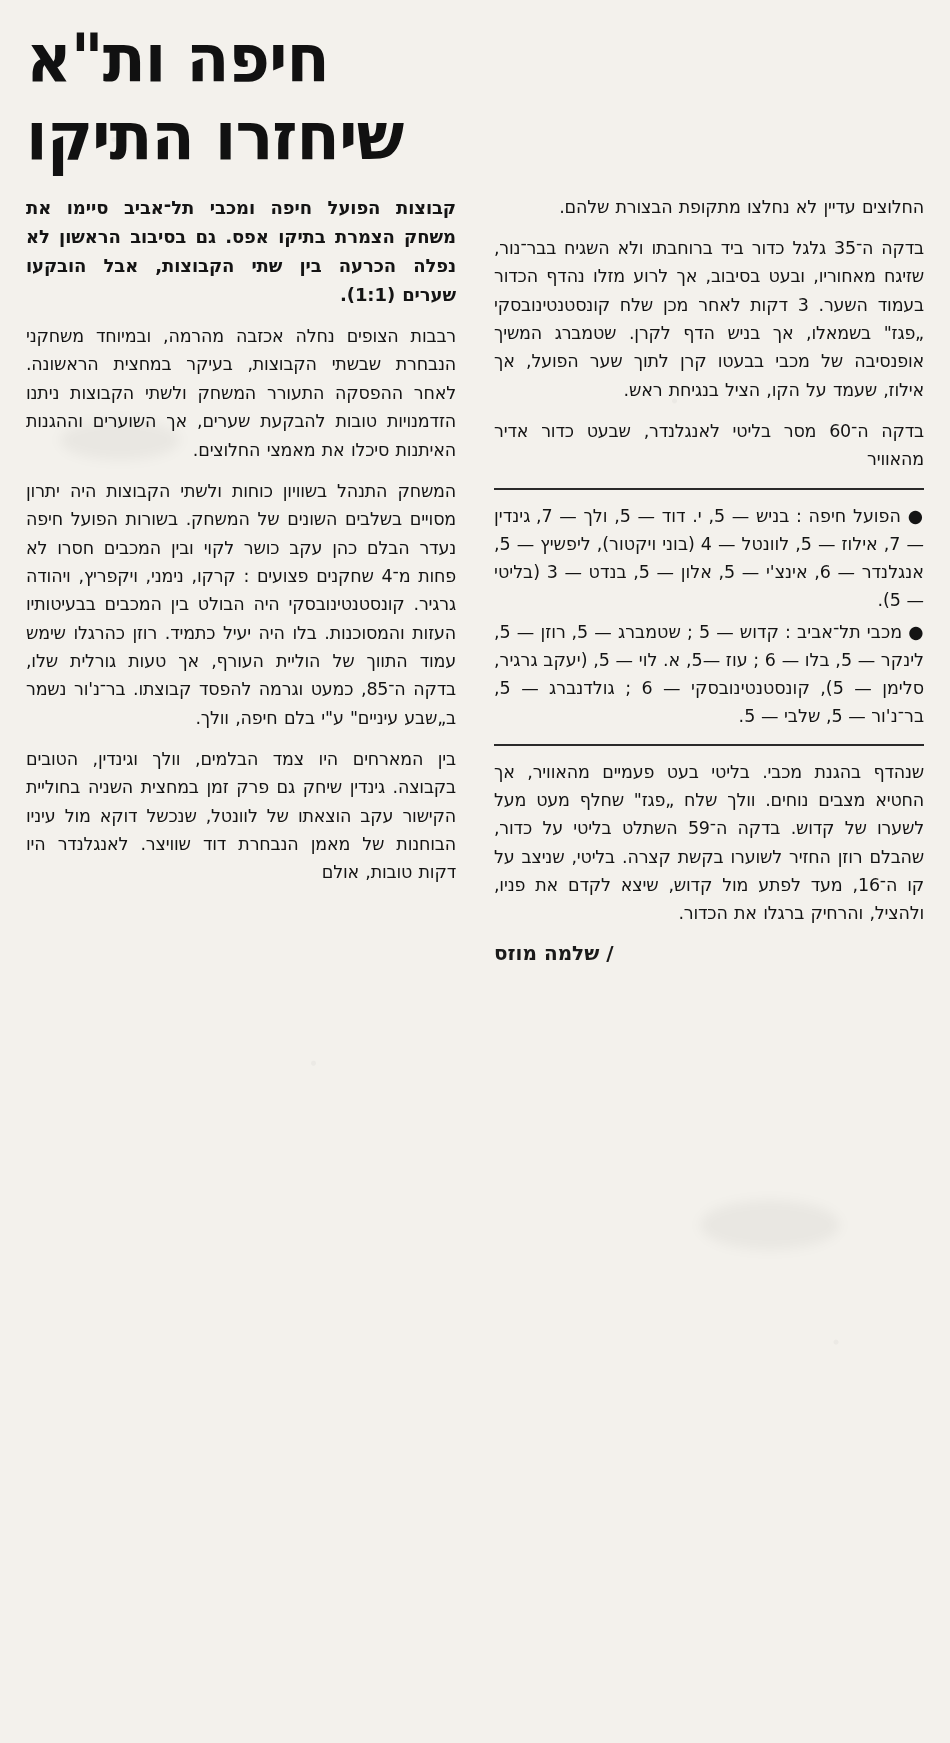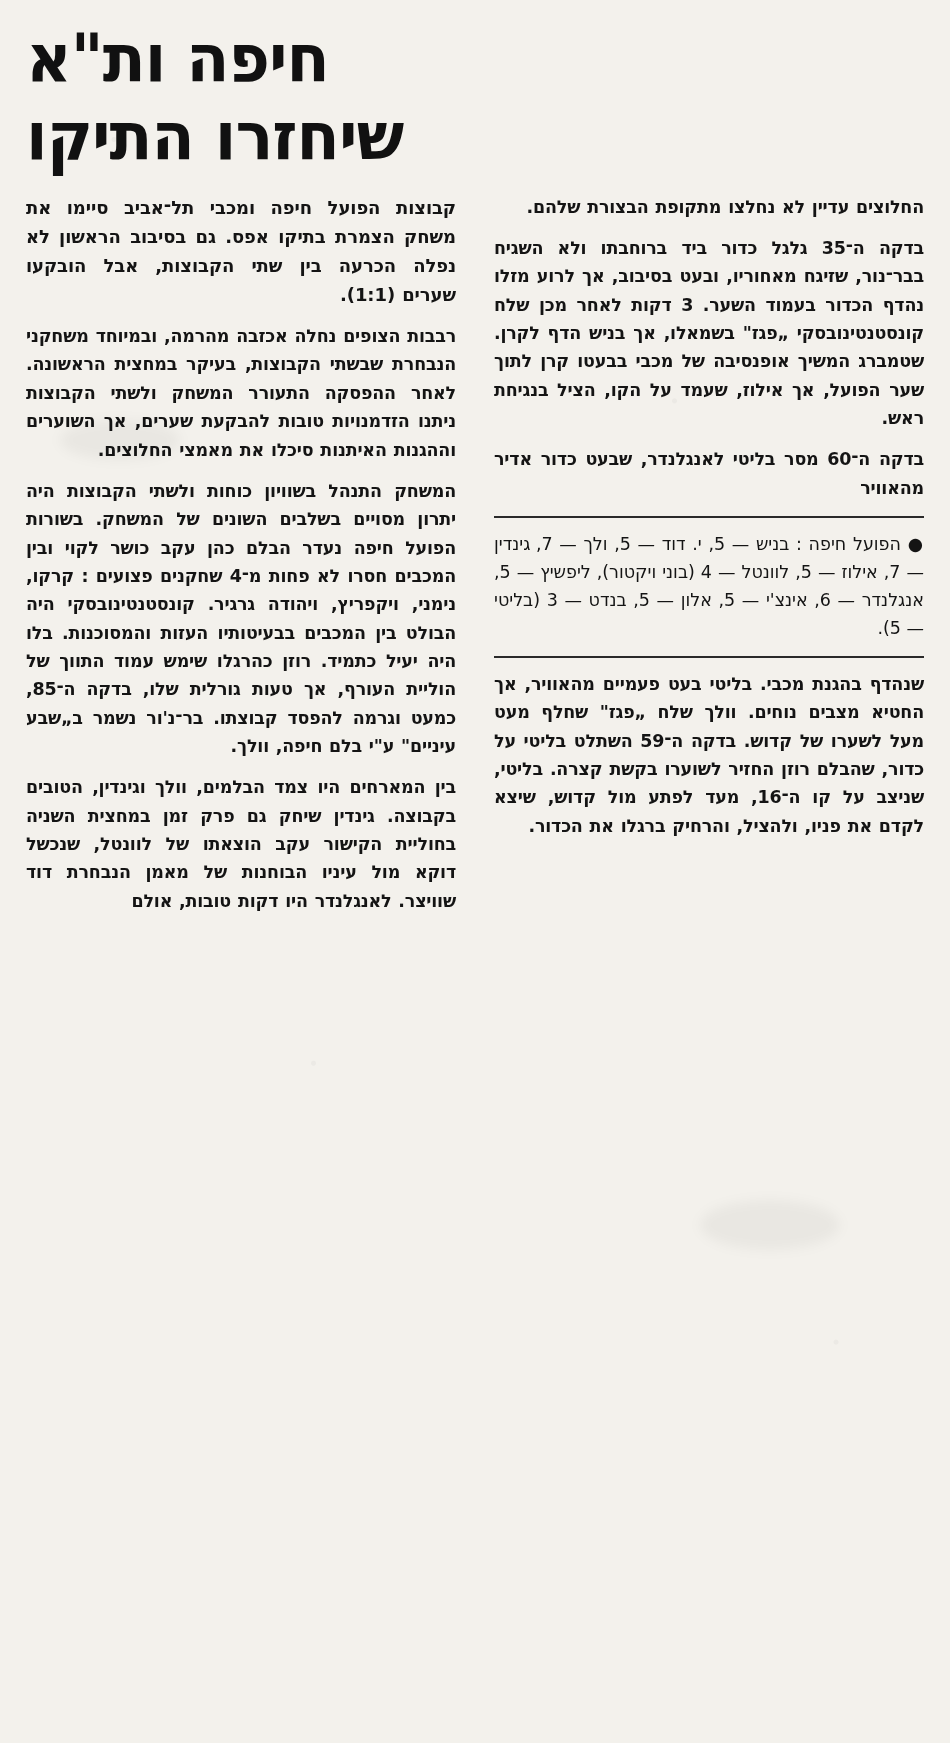--- a/index.html
+++ b/index.html
@@ -62,21 +62,21 @@
     width: 430px;
     direction: rtl;
   }
   p.body {
     font-family: "DejaVu Sans", sans-serif;
     font-size: 17.5px;
     line-height: 1.62;
     text-align: justify;
     text-align-last: right;
     margin: 0 0 13px 0;
-    font-weight: 700;
+    font-weight: 400;
     color: #141414;
     letter-spacing: -0.2px;
     word-spacing: 1px;
   }
   p.lead {
     font-weight: 700;
     font-size: 18px;
     letter-spacing: -0.1px;
   }
   p.body.tight { margin-bottom: 10px; }
@@ -140,22 +140,26 @@
 
     <div class="col">
       <p class="body">החלוצים עדיין לא נחלצו מתקופת הבצורת שלהם.</p>
       <p class="body">בדקה ה־35 גלגל כדור ביד ברוחבתו ולא השגיח בבר־נור, שזיגח מאחוריו, ובעט בסיבוב, אך לרוע מזלו נהדף הכדור בעמוד השער. 3 דקות לאחר מכן שלח קונסטנטינובסקי „פגז" בשמאלו, אך בניש הדף לקרן. שטמברג המשיך אופנסיבה של מכבי בבעטו קרן לתוך שער הפועל, אך אילוז, שעמד על הקו, הציל בנגיחת ראש.</p>
       <p class="body tight">בדקה ה־60 מסר בליטי לאנגלנדר, שבעט כדור אדיר מהאוויר</p>
 
       <hr class="rule">
 
       <div class="lineup">
         <p>● הפועל חיפה : בניש — 5, י. דוד — 5, ולך — 7, גינדין — 7, אילוז — 5, לוונטל — 4 (בוני ויקטור), ליפשיץ — 5, אנגלנדר — 6, אינצ'י — 5, אלון — 5, בנדט — 3 (בליטי — 5).</p>
+        <p>● מכבי תל־אביב : קדוש — 5 ; שטמברג — 5, רוזן — 5, לינקר — 5, בלו — 6 ; עוז —5, א. לוי — 5, (יעקב גרגיר, סלימן — 5), קונסטנטינובסקי — 6 ; גולדנברג — 5, בר־נ'ור — 5, שלבי — 5.</p>
       </div>
 
       <hr class="rule">
 
       <p class="body">שנהדף בהגנת מכבי. בליטי בעט פעמיים מהאוויר, אך החטיא מצבים נוחים. וולך שלח „פגז" שחלף מעט מעל לשערו של קדוש. בדקה ה־59 השתלט בליטי על כדור, שהבלם רוזן החזיר לשוערו בקשת קצרה. בליטי, שניצב על קו ה־16, מעד לפתע מול קדוש, שיצא לקדם את פניו, ולהציל, והרחיק ברגלו את הכדור.</p>
 
+      <div class="sign">
+        <span class="name">/ שלמה מוזס</span>
+      </div>
     </div>
 
   </div>
 </div>
 
 </body></html>

